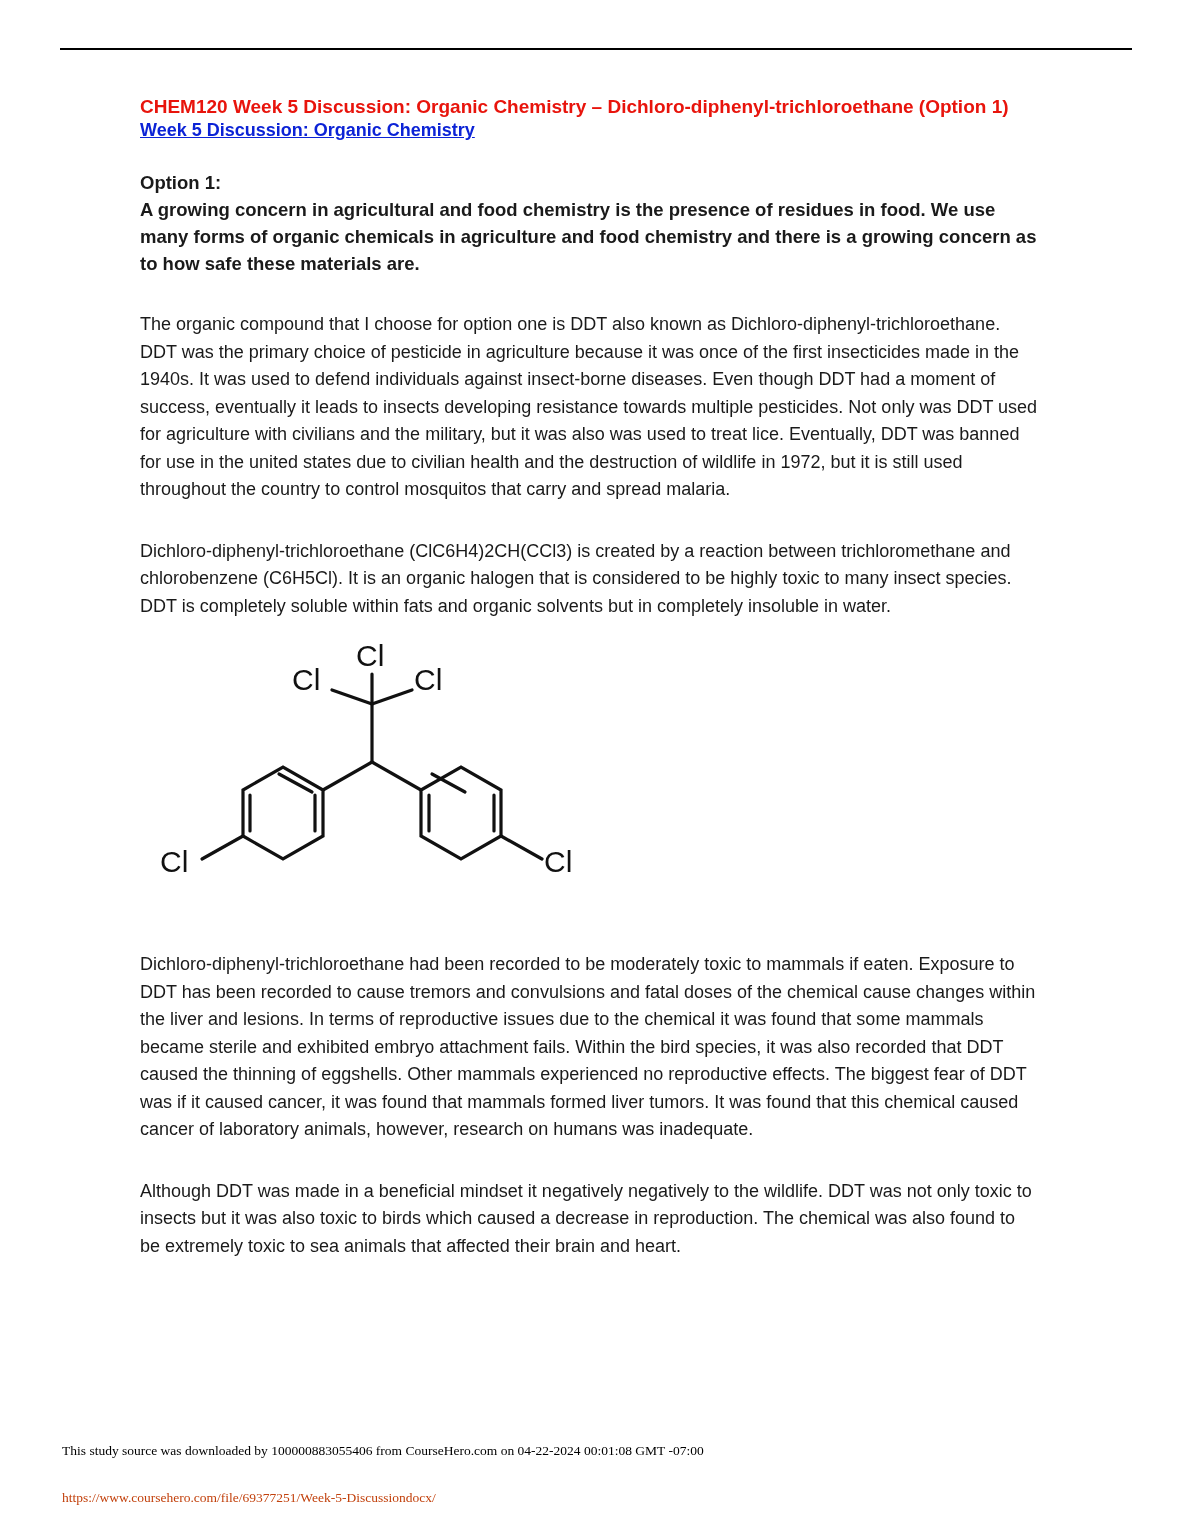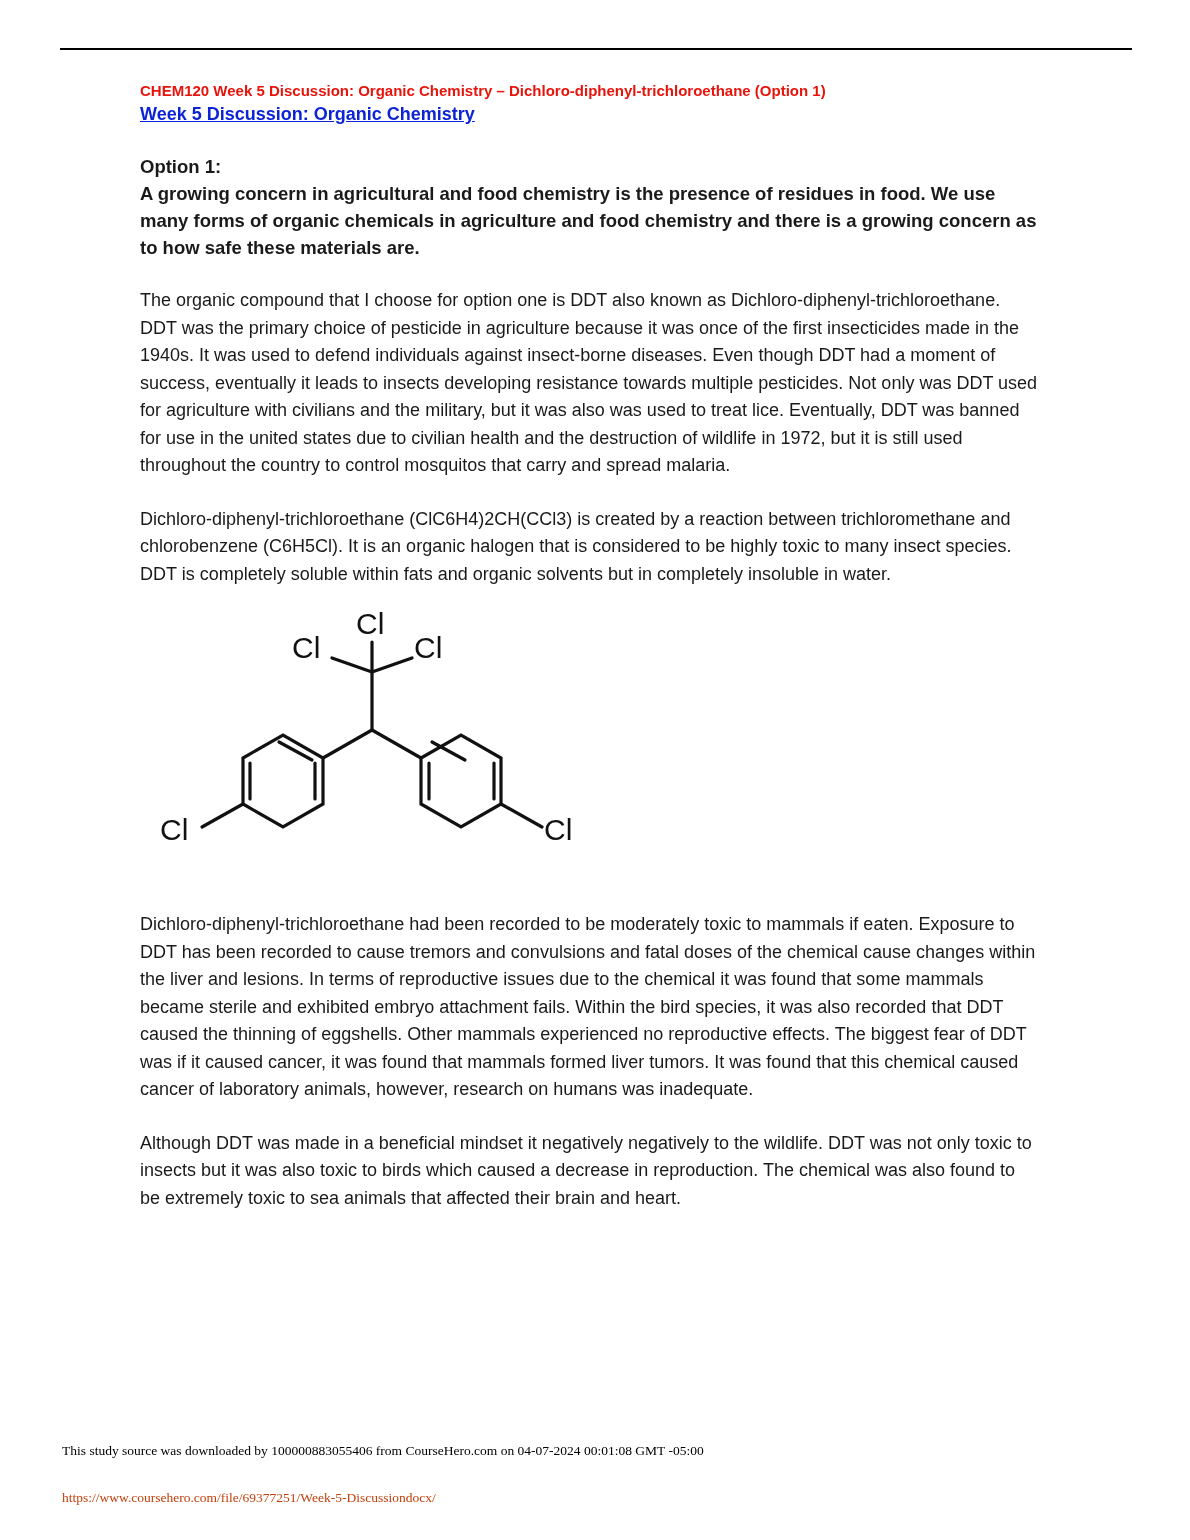--- a/index.html
+++ b/index.html
@@ -31,23 +31,23 @@
   }
   .content {
     position: absolute;
     left: 140px;
     top: 78px;
     width: 900px;
   }
   .doc-title {
     color: #e8140c;
     font-weight: bold;
-    font-size: 15px;
+    font-size: 19px;
     line-height: 26px;
-    margin: 0 0 0 0;
+    margin: 16px 0 0 0;
     font-family: "Liberation Sans", sans-serif;
   }
   .link-heading {
     display: inline-block;
     color: #0c23d6;
     font-weight: bold;
     font-size: 18px;
     text-decoration: underline;
     font-family: "Liberation Sans", sans-serif;
     cursor: pointer;
@@ -56,21 +56,21 @@
     margin-top: 28px;
     font-weight: bold;
     font-size: 18.5px;
     line-height: 27px;
     color: #1a1a1a;
   }
   .bold-block .opt {
     display: block;
   }
   p.body-text {
-    margin: 26px 0 0 0;
+    margin: 34px 0 0 0;
     font-size: 18px;
     line-height: 27.5px;
     color: #1a1a1a;
     text-align: left;
   }
   .structure {
     margin: 22px 0 0 0;
     width: 900px;
     height: 275px;
     position: relative;
@@ -156,16 +156,16 @@
         </g>
       </svg>
     </div>
 
     <p class="body-text">Dichloro-diphenyl-trichloroethane had been recorded to be moderately toxic to mammals if eaten. Exposure to DDT has been recorded to cause tremors and convulsions and fatal doses of the chemical cause changes within the liver and lesions. In terms of reproductive issues due to the chemical it was found that some mammals became sterile and exhibited embryo attachment fails. Within the bird species, it was also recorded that DDT caused the thinning of eggshells. Other mammals experienced no reproductive effects.  The biggest fear of DDT was if it caused cancer, it was found that mammals formed liver tumors. It was found that this chemical caused cancer of laboratory animals, however, research on humans was inadequate.</p>
 
     <p class="body-text">Although DDT was made in a beneficial mindset it negatively negatively to the wildlife. DDT was not only toxic to insects but it was also toxic to birds which caused a decrease in reproduction. The chemical was also found to be extremely toxic to sea animals that affected their brain and heart.</p>
 
   </div>
 
-  <div class="footer-line1">This study source was downloaded by 100000883055406 from CourseHero.com on 04-07-2024 00:01:08 GMT -05:00</div>
+  <div class="footer-line1">This study source was downloaded by 100000883055406 from CourseHero.com on 04-22-2024 00:01:08 GMT -07:00</div>
   <div class="footer-line2">https://www.coursehero.com/file/69377251/Week-5-Discussiondocx/</div>
 
 </div>
 
 </body></html>

